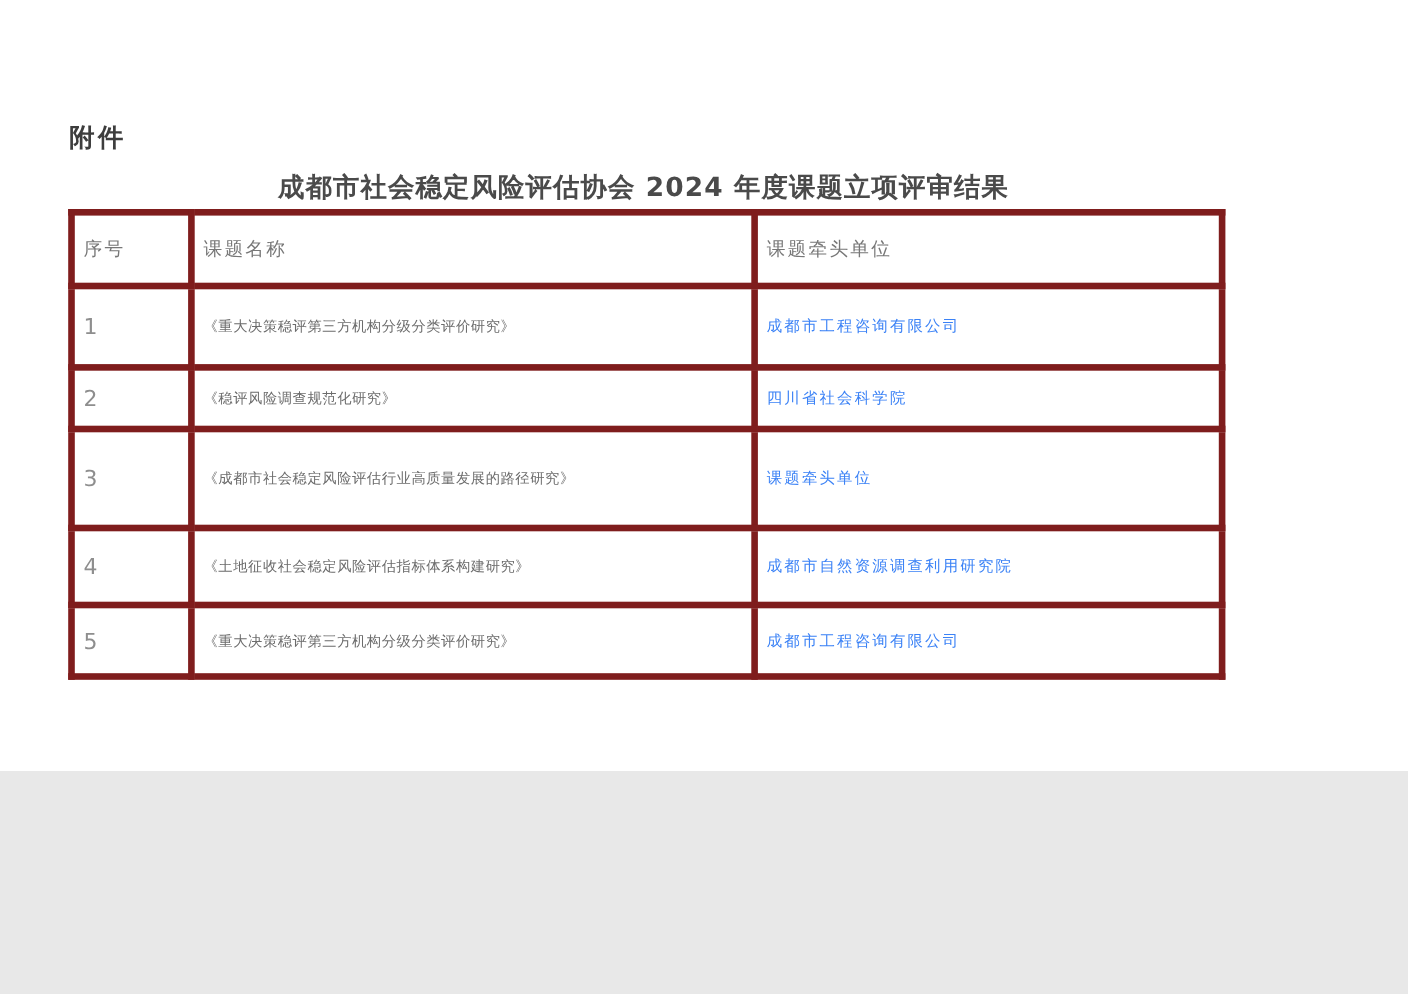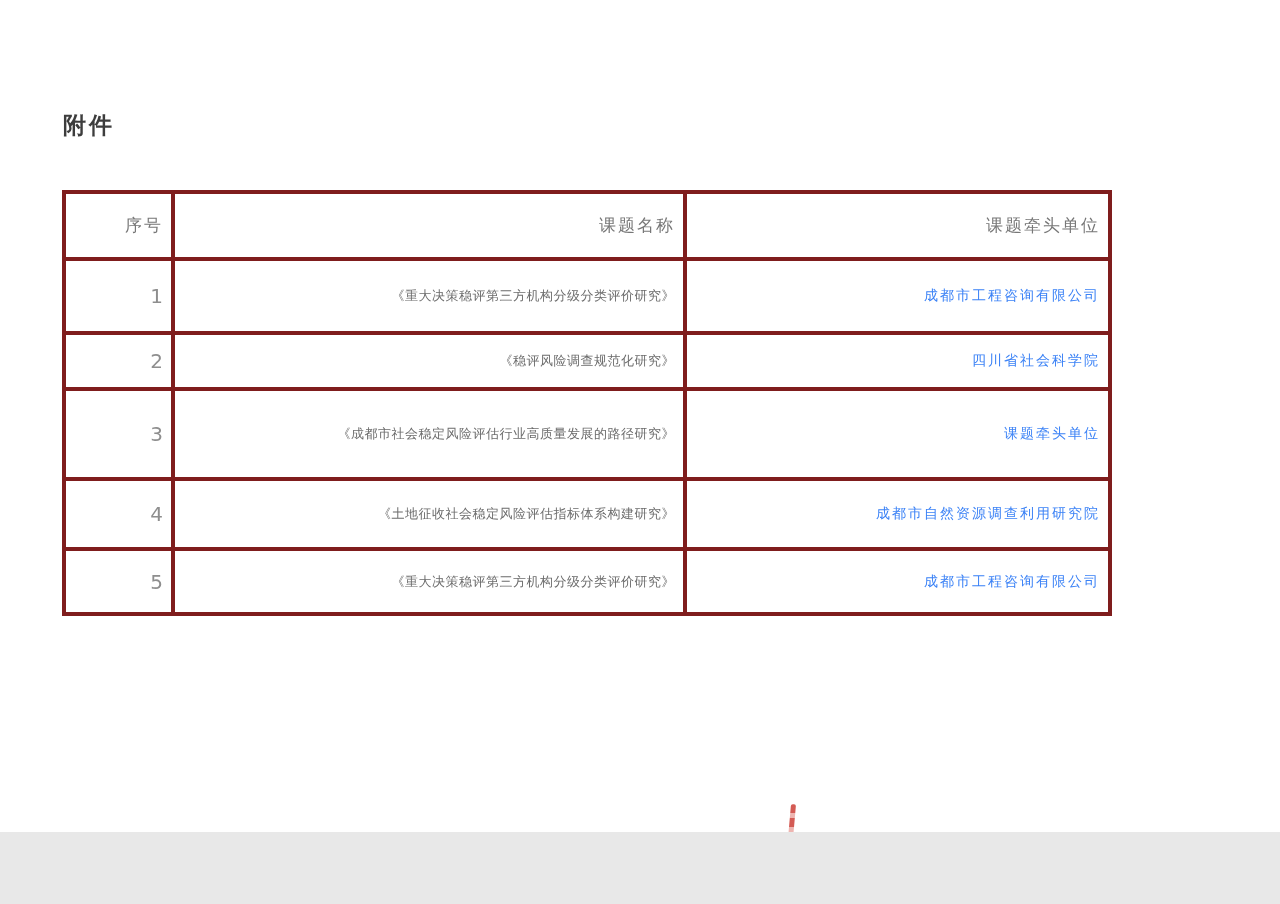--- a/index.html
+++ b/index.html
@@ -3,21 +3,21 @@
 <meta charset="utf-8">
 <style>
   html, body {
     margin: 0;
     padding: 0;
     background: #e8e8e8;
   }
   .page {
     position: relative;
     width: 1280px;
-    height: 832px;
+    height: 701px;
     background: #ffffff;
     overflow: hidden;
     font-family: "DejaVu Sans", "Liberation Serif", serif;
   }
   .attachment-label {
     position: absolute;
     left: 63px;
     top: 110px;
     font-size: 23px;
     font-weight: 600;
@@ -43,22 +43,22 @@
     top: 190px;
     width: 1046px;
     border-collapse: collapse;
     table-layout: fixed;
   }
   table.results col.c-index { width: 109px; }
   table.results col.c-name  { width: 512px; }
   table.results col.c-unit  { width: 425px; }
   table.results th,
   table.results td {
-    border: 4px solid #7f1d1d;
-    text-align: right;
+    border: 6px solid #7f1d1d;
+    text-align: left;
     vertical-align: middle;
     padding: 0 8px;
     overflow: hidden;
   }
   table.results th {
     font-weight: normal;
     font-size: 17px;
     color: #777777;
     letter-spacing: 2px;
   }
@@ -135,20 +135,21 @@
   .stamp-mark.m4 { left: 70px;  top: 112px; width: 4px;  height: 18px; transform: rotate(-18deg); opacity: 0.35; }
   .stamp-mark.m5 { left: 60px;  top: 120px; width: 16px; height: 3px; transform: rotate(-30deg); opacity: 0.3; }
 </style>
 </head>
 <body>
 
 <div class="page">
 
   <div class="attachment-label">附件</div>
 
+  <h1 class="doc-title">成都市社会稳定风险评估协会 2024 年度课题立项评审结果</h1>
 
   <table class="results">
     <colgroup>
       <col class="c-index">
       <col class="c-name">
       <col class="c-unit">
     </colgroup>
     <thead>
       <tr class="r-head">
         <th>序号</th>

